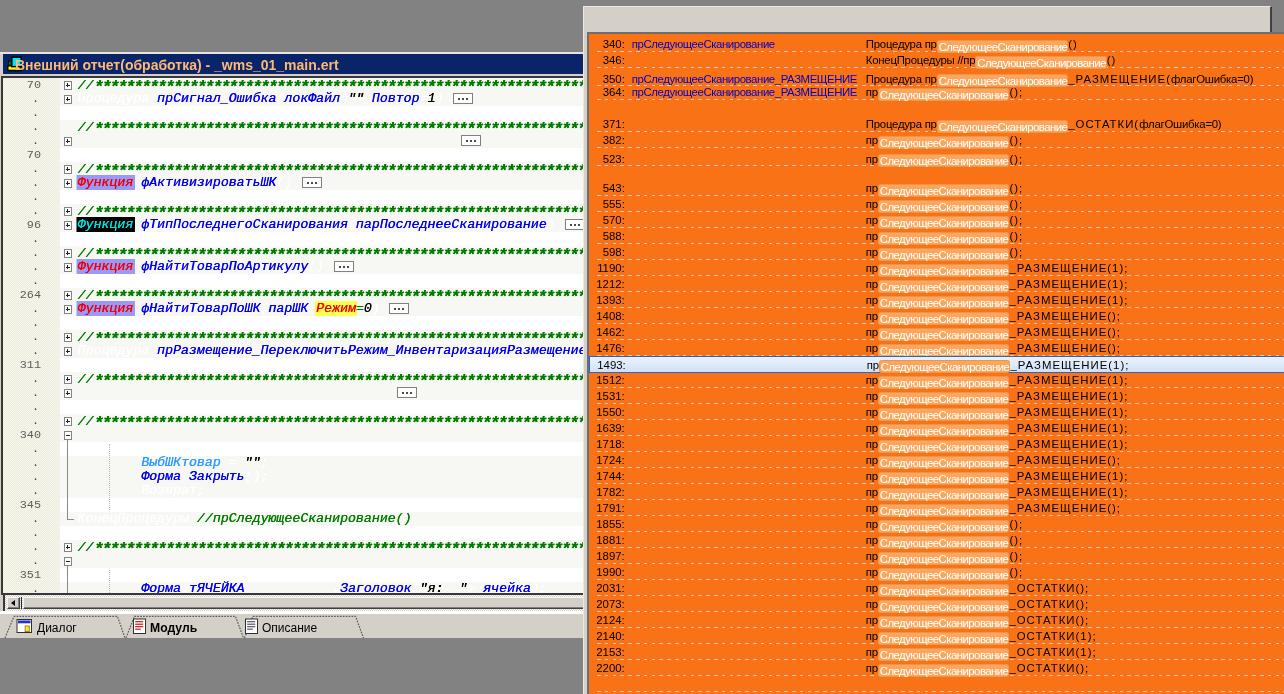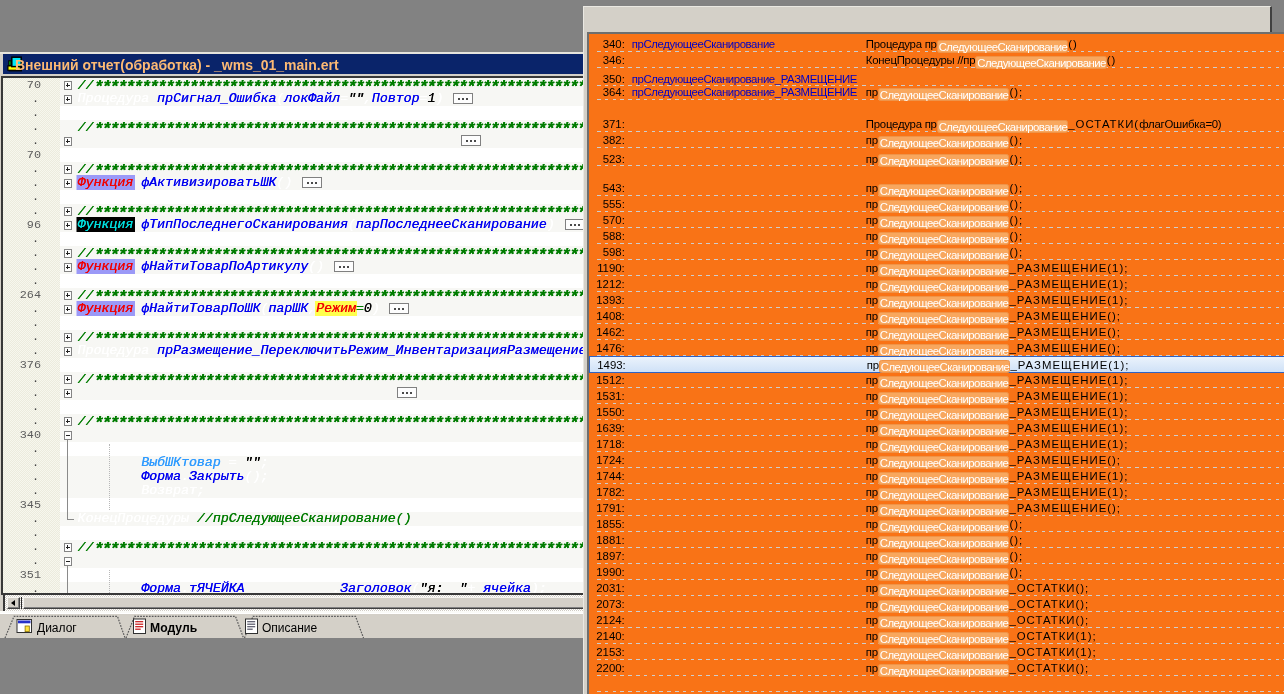--- a/index.html
+++ b/index.html
@@ -187,21 +187,21 @@
       <i class="fh"></i>
       <i class="fv"></i>
     </div>
 <div class="gn gd" style="top:344px">.</div>
 <div class="band" style="top:344px"></div>
 <div class="cl" style="top:344px"><span class="k">Процедура </span><span class="i">прРазмещение_ПереключитьРежим_ИнвентаризацияРазмещение</span></div>
 <div class="fb" style="top:347px">
       <i class="fh"></i>
       <i class="fv"></i>
     </div>
-<div class="gn" style="top:358px">376</div>
+<div class="gn" style="top:358px">311</div>
 <div class="gn gd" style="top:372px">.</div>
 <div class="band" style="top:372px"></div>
 <div class="cl" style="top:372px"><span class="c">//</span><span class="cm">****************************************************************</span></div>
 <div class="fb" style="top:375px">
       <i class="fh"></i>
       <i class="fv"></i>
     </div>
 <div class="gn gd" style="top:386px">.</div>
 <div class="band" style="top:386px"></div>
 <div class="fb" style="top:389px">
@@ -314,20 +314,21 @@
           <div class="c1">прСледующееСканирование</div>
           <div class="c2">Процедура пр<span class="mh">СледующееСканирование</span><span class="pc">()</span></div>
         </div>
 <div class="srow" style="top:18.5px">
           <div class="rn">346:</div>
           <div class="c2">КонецПроцедуры //пр<span class="mh">СледующееСканирование</span><span class="pc">()</span></div>
         </div>
 <div class="srow" style="top:37px">
           <div class="rn">350:</div>
           <div class="c1">прСледующееСканирование_РАЗМЕЩЕНИЕ</div>
+          <div class="c2">Процедура пр<span class="mh">СледующееСканирование</span><span class="pc">_РАЗМЕЩЕНИЕ(</span>флагОшибка=0)</div>
         </div>
 <div class="srow" style="top:50.5px">
           <div class="rn">364:</div>
           <div class="c1">прСледующееСканирование_РАЗМЕЩЕНИЕ</div>
           <div class="c2">пр<span class="mh">СледующееСканирование</span><span class="pc">();</span></div>
         </div>
 <div class="srow" style="top:82.5px">
           <div class="rn">371:</div>
           <div class="c2">Процедура пр<span class="mh">СледующееСканирование</span><span class="pc">_ОСТАТКИ(</span>флагОшибка=0)</div>
         </div>

